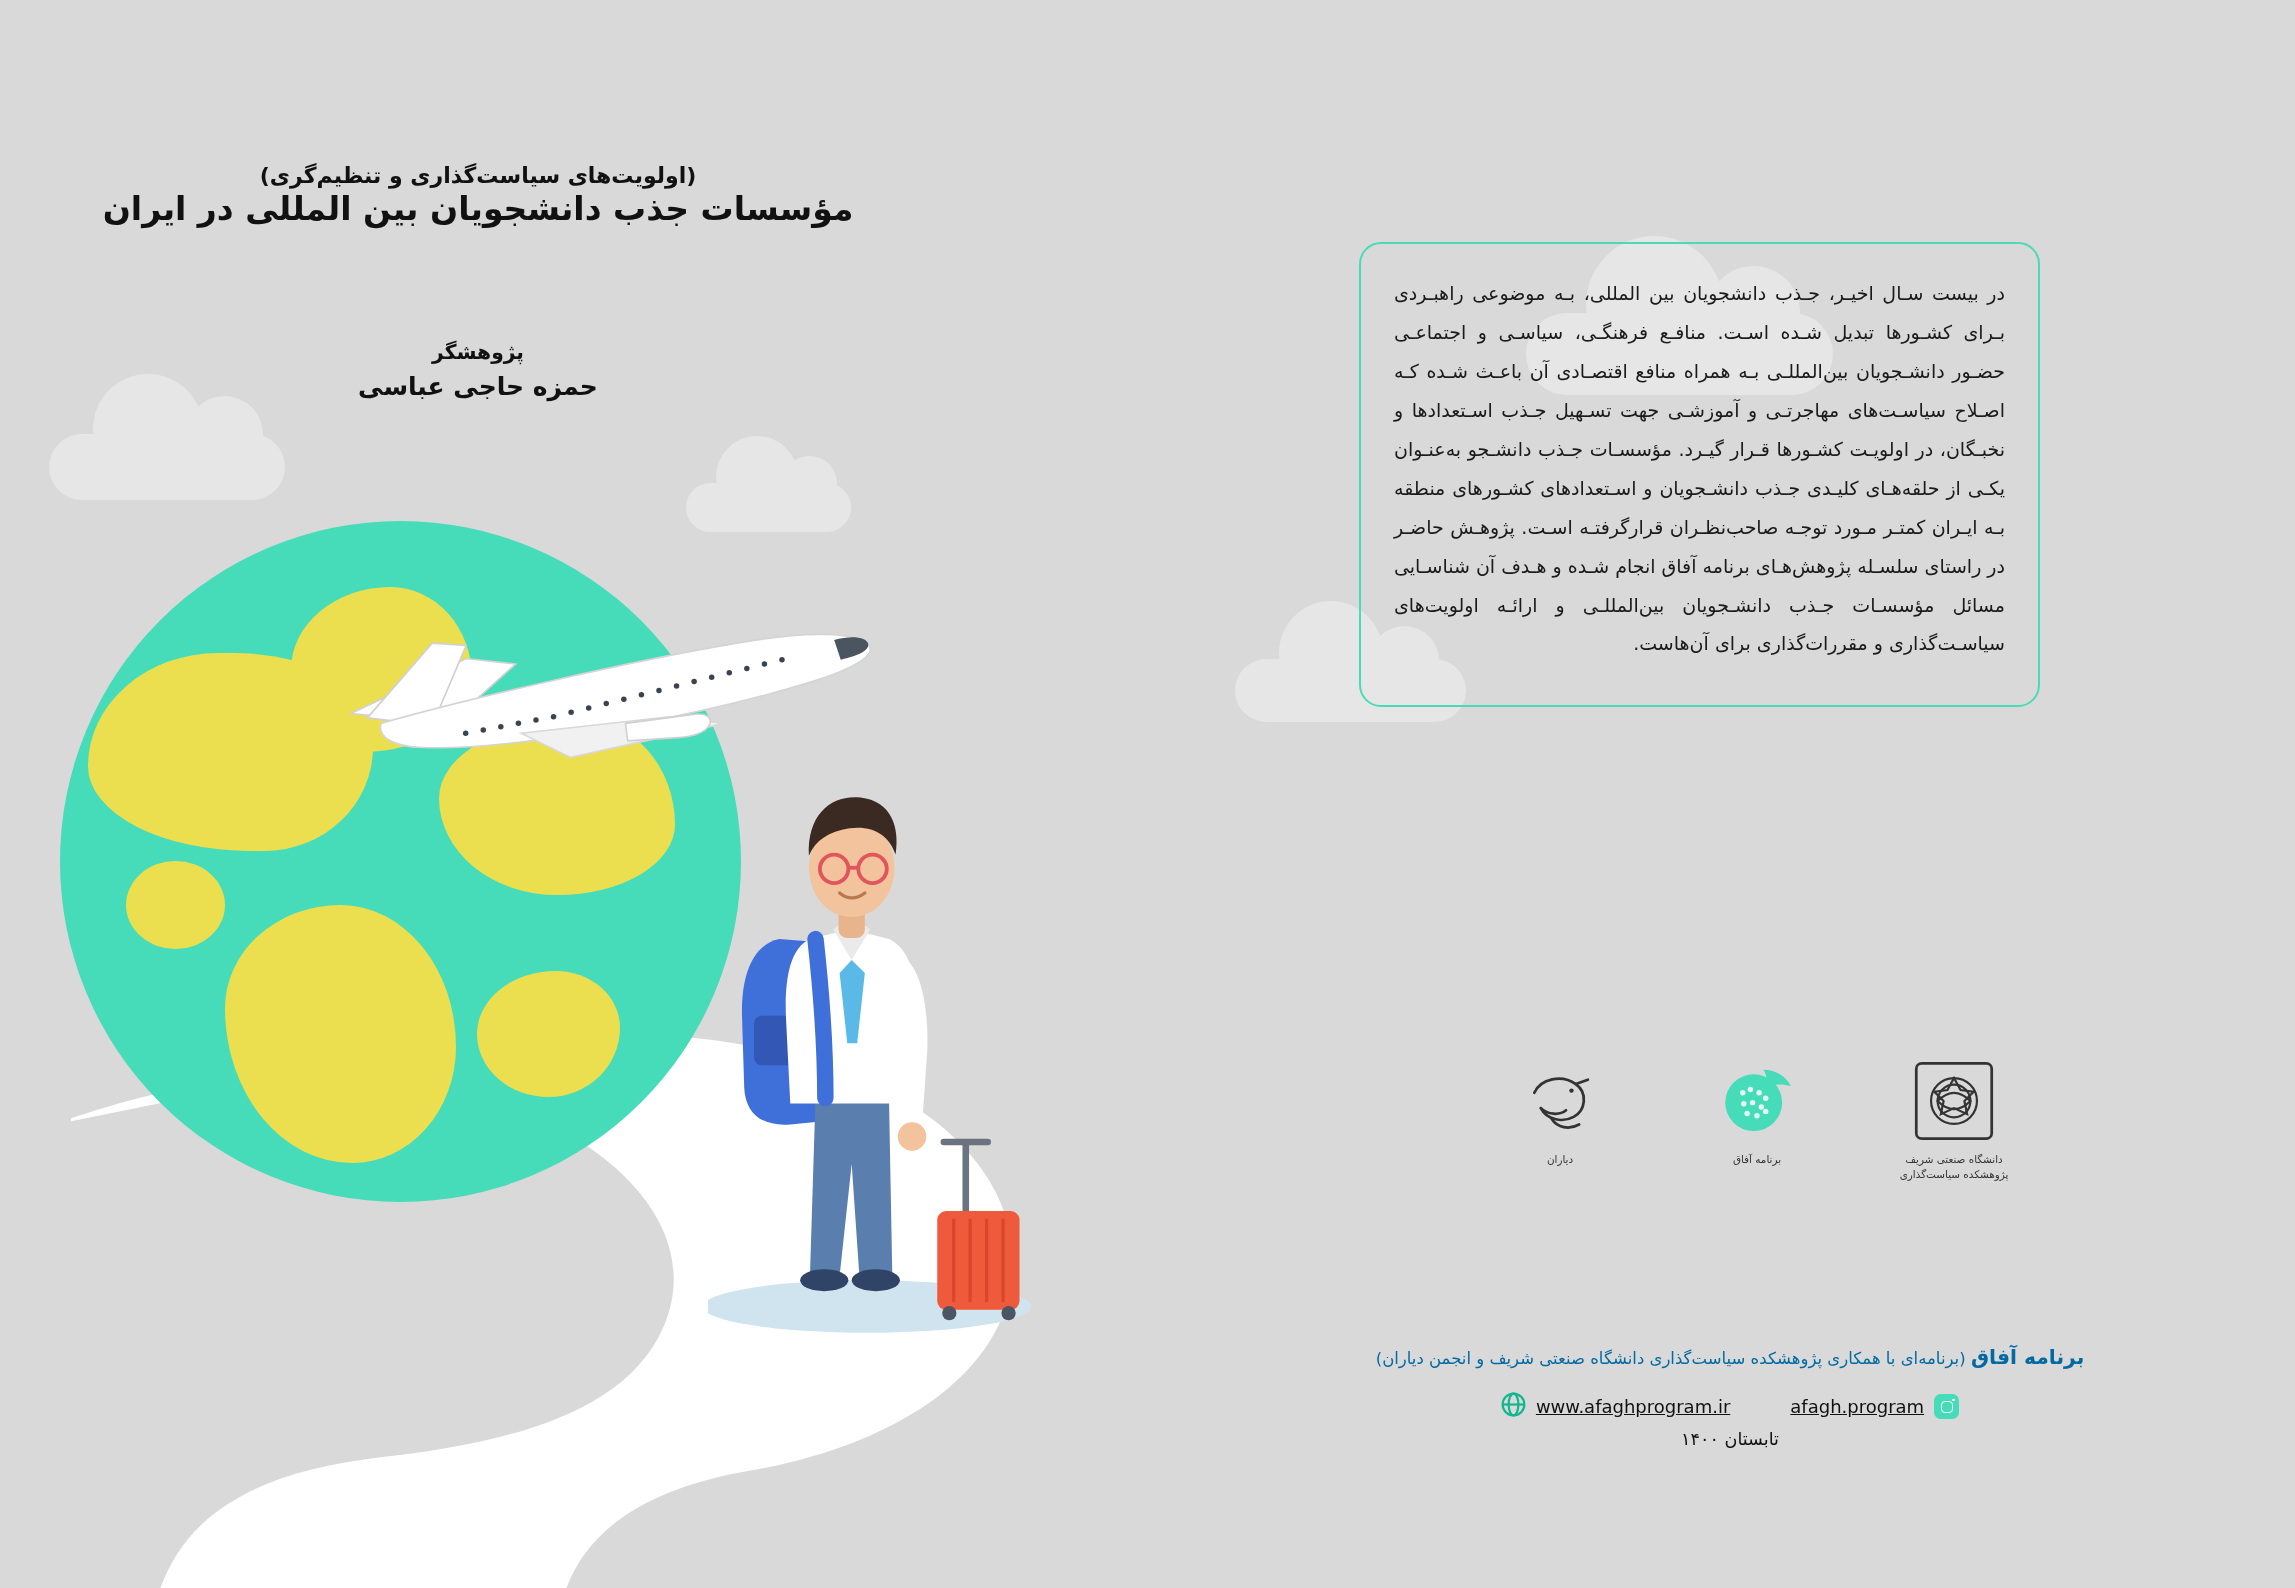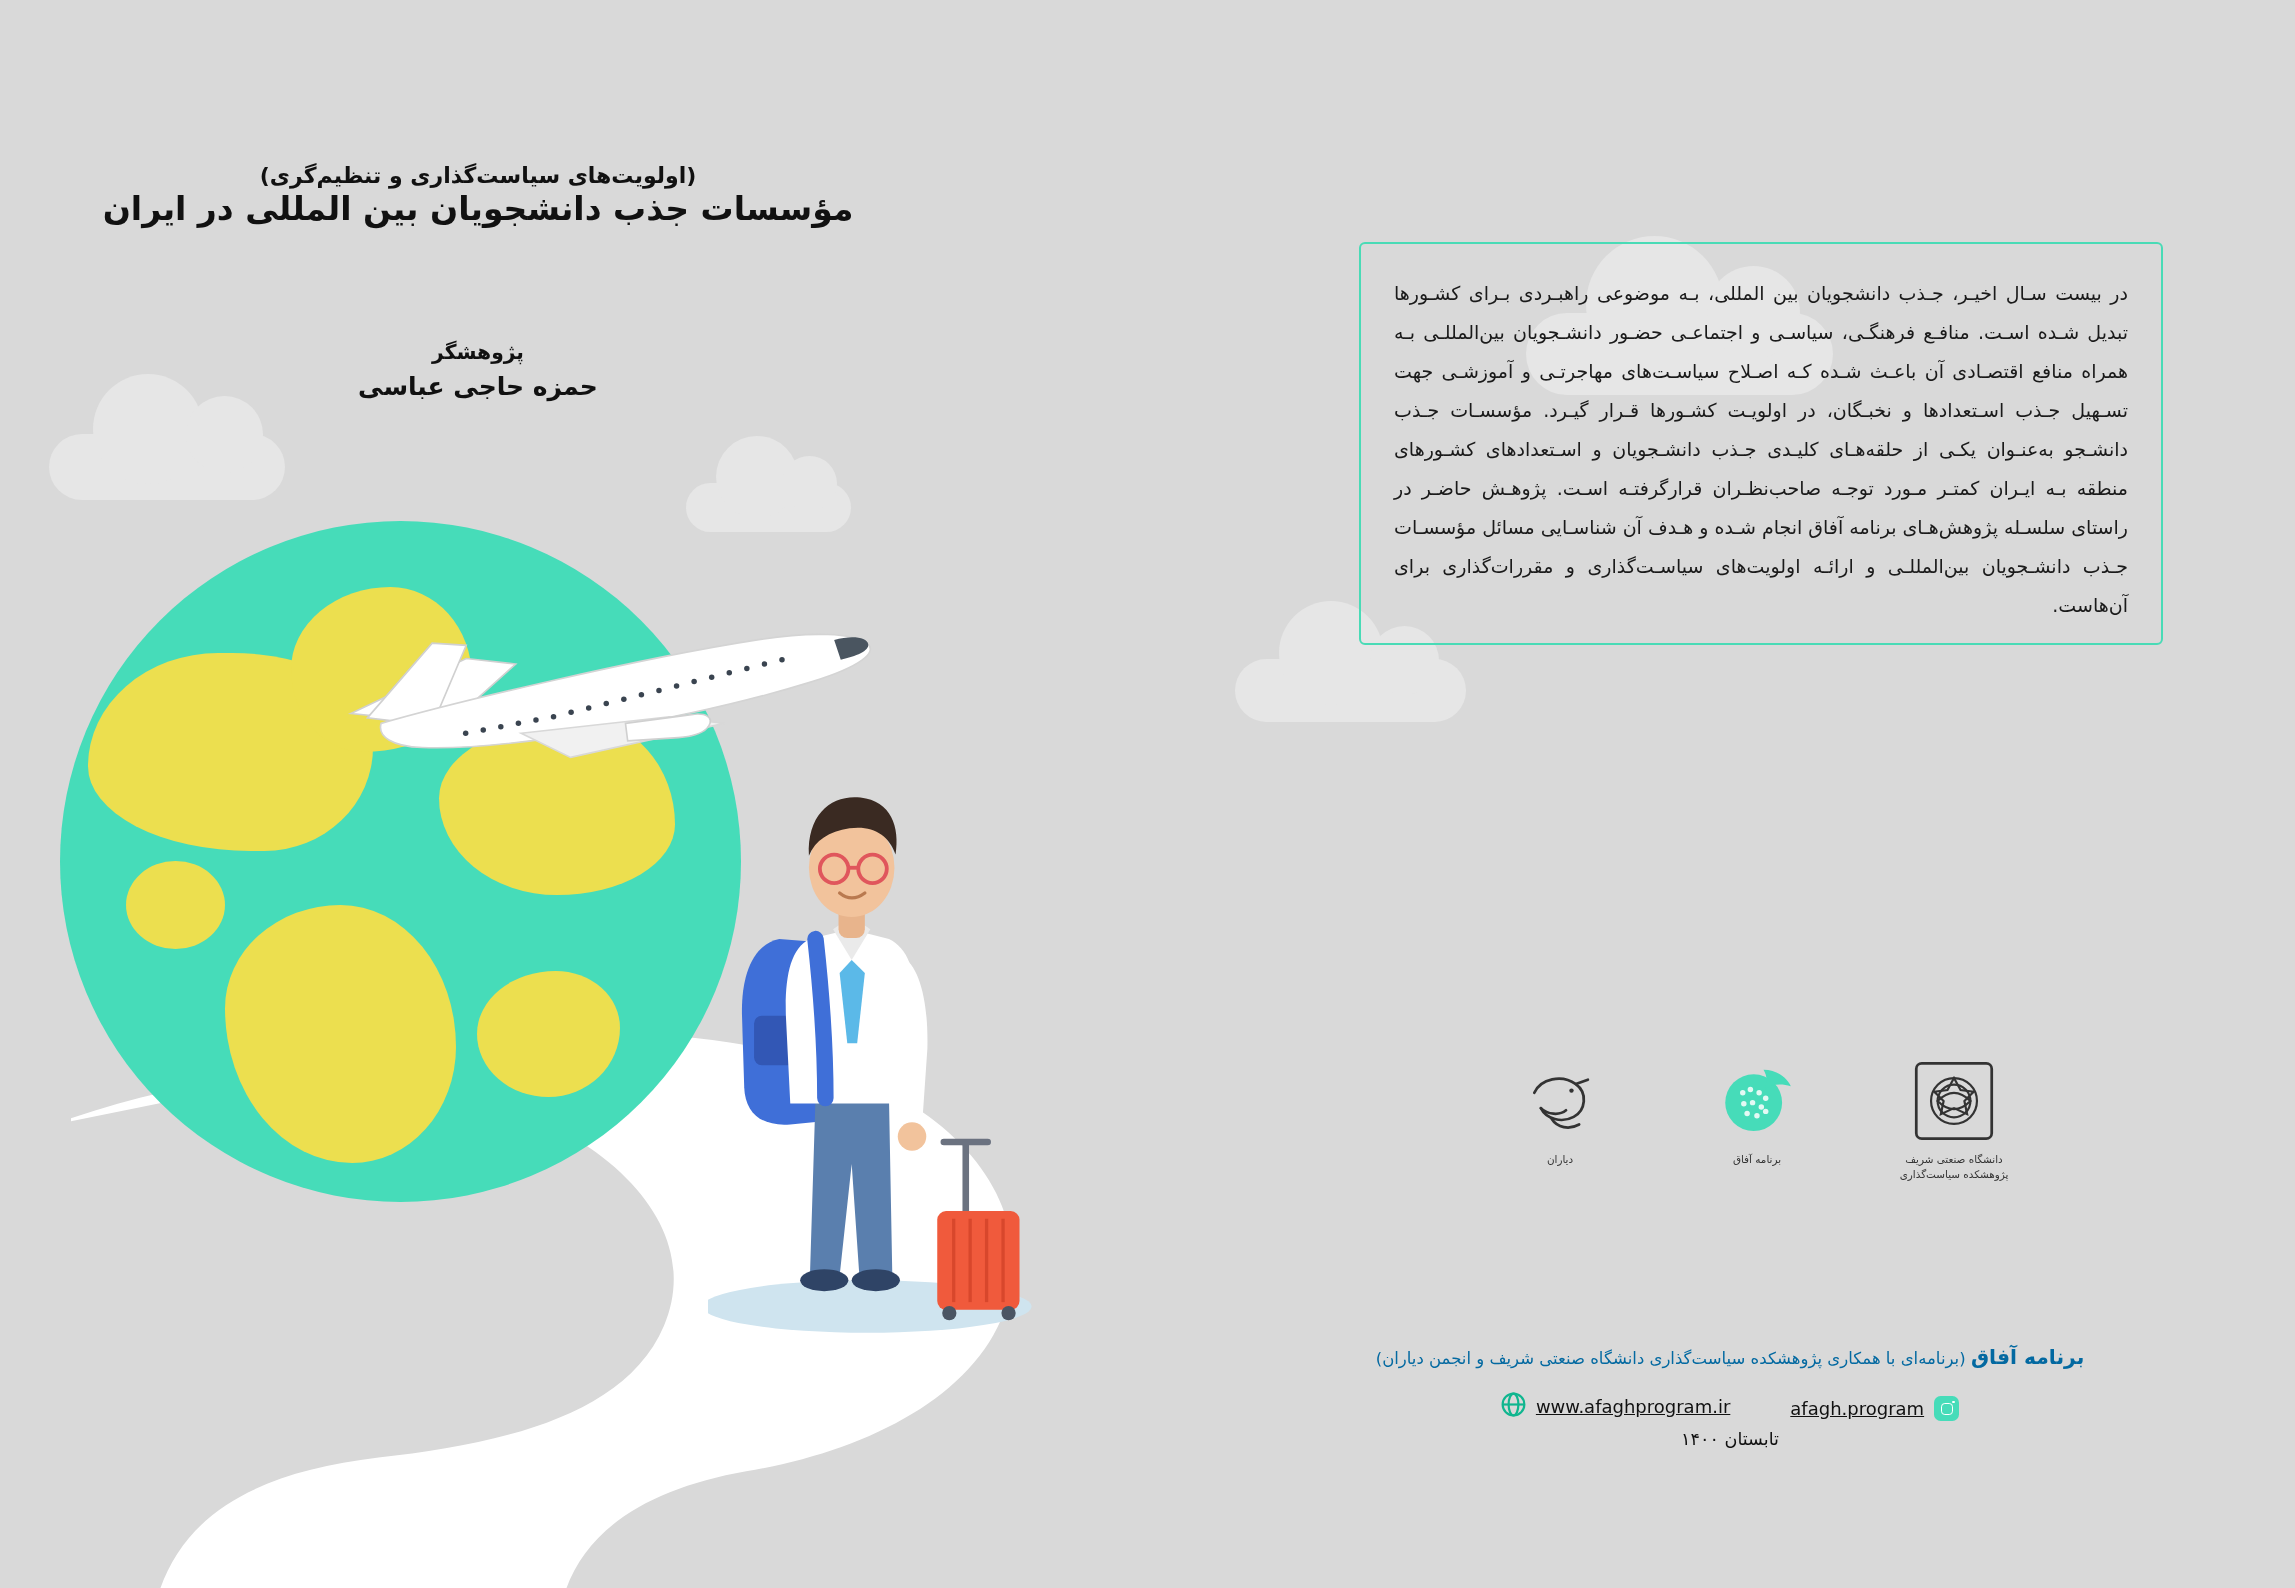--- a/index.html
+++ b/index.html
@@ -91,25 +91,25 @@
     font-weight: bold;
     color: #111;
     margin-top: 7.7px;
   }
 
   
   #abstract-box {
     position: absolute;
     left: 1359px;
     top: 242px;
-    width: 804px;
-    padding: 30px 33px 19px 33px;
+    width: 681px;
+    padding: 30px 33px 42px 33px;
     box-sizing: border-box;
     border: 2.2px solid #49dbb6;
-    border-radius: 6px;
+    border-radius: 22px;
     direction: rtl;
   }
   #abstract-text {
     font-size: 19px;
     line-height: 2.05;
     text-align: justify;
     text-justify: inter-word;
     color: #1a1a1a;
     margin: 0;
     white-space: pre-wrap;
@@ -215,21 +215,21 @@
     color: #0369a1;
     line-height: 1.6;
   }
   #footer-org-name {
     font-size: 20.3px;
     font-weight: bold;
   }
   #footer-links {
     margin-top: 18.7px;
     display: flex;
-    align-items: flex-end;
+    align-items: center;
     justify-content: center;
     gap: 60px;
     direction: ltr;
   }
   .link-item {
     display: flex;
     align-items: center;
     gap: 10px;
     font-size: 18px;
     color: #111;

